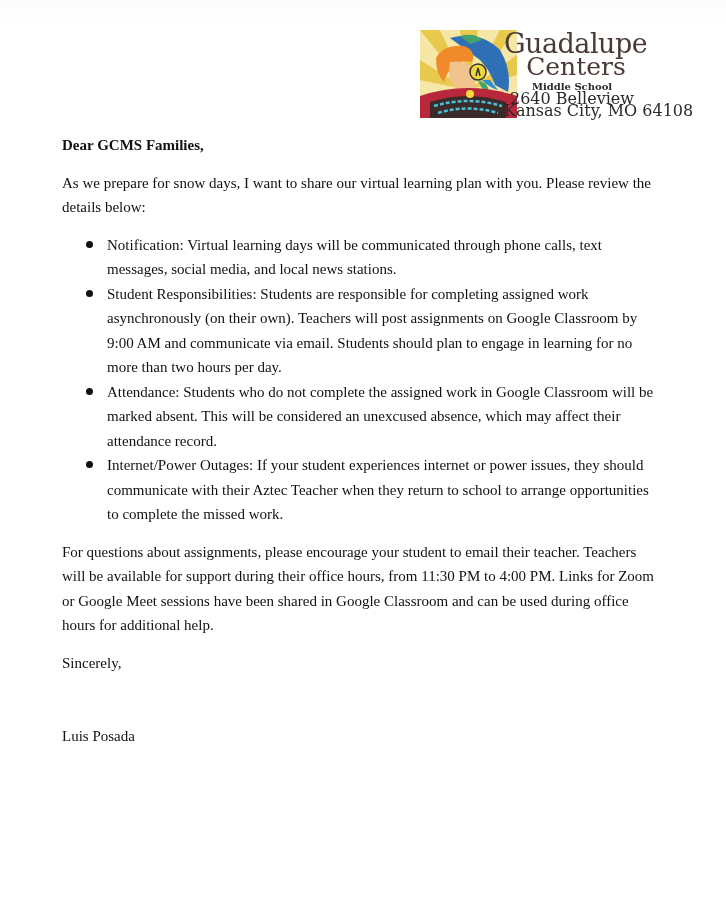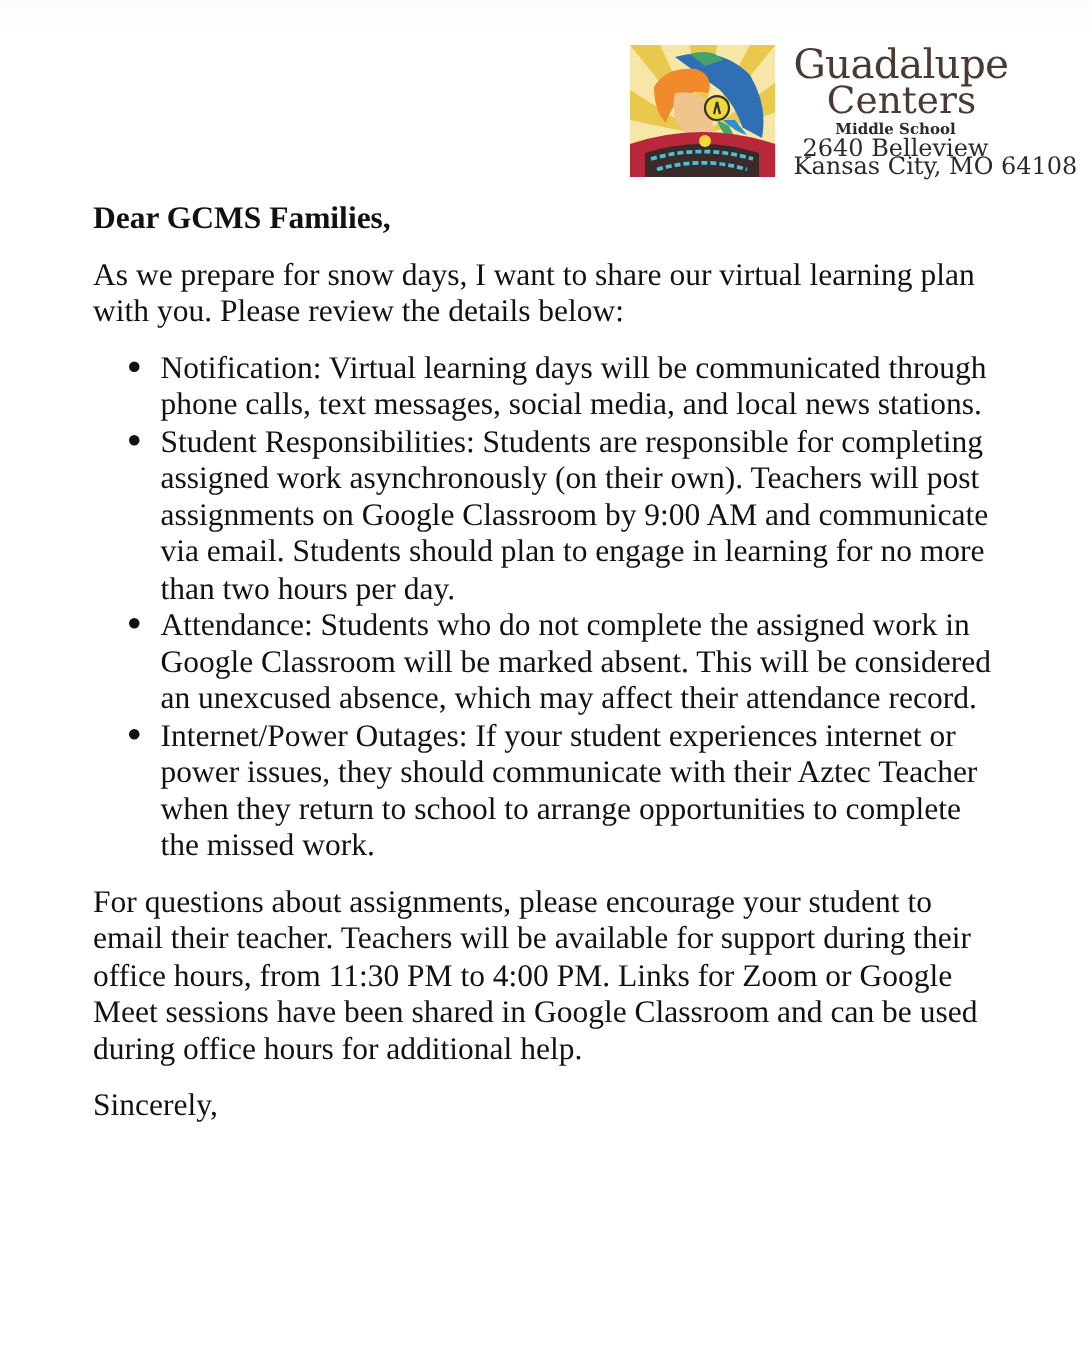--- a/index.html
+++ b/index.html
@@ -12,21 +12,21 @@
       position: absolute; left: 0; top: 0; width: 726px; height: 28px;
       background: linear-gradient(#fbfbfb, #ffffff);
     }
     .letterhead {
       position: absolute; left: 420px; top: 30px; width: 240px; height: 90px;
     }
     .logo-art {
       position: absolute; left: 0; top: 0; width: 97px; height: 88px; overflow: hidden;
     }
     .brand {
-      position: absolute; left: 109px; top: 0; width: 136px; text-align: center;
+      position: absolute; left: 84px; top: 0; width: 136px; text-align: center;
       color: #4a3a34;
     }
     .brand-name {
       font-family: "DejaVu Serif", "Liberation Serif", serif;
       font-size: 27px; line-height: 28px; letter-spacing: -0.5px;
       color: #4a3a34;
     }
     .brand-sub {
       font-family: "DejaVu Serif", "Liberation Serif", serif;
       font-size: 25px; line-height: 18px; color: #4a3a34; margin-left: 8px;
@@ -34,21 +34,21 @@
     .school {
       font-family: "DejaVu Serif", serif; font-weight: bold;
       font-size: 10px; line-height: 13px; color: #2a2a2a; margin-top: 4px;
     }
     .addr {
       font-family: "DejaVu Serif", serif;
       font-size: 16px; line-height: 12px; color: #2a2a2a; white-space: nowrap;
     }
     .letter {
       position: absolute; left: 62px; top: 133px; width: 600px;
-      font-size: 21px; line-height: 24.5px;
+      font-size: 15px; line-height: 24.5px;
     }
     .greeting { font-weight: bold; margin: 0 0 13px 0; }
     p { margin: 0 0 13px 0; }
     ul { list-style: none; margin: 0 0 13px 0; padding: 0; }
     li { position: relative; padding-left: 45px; margin: 0; }
     .bullet {
       position: absolute; left: 24px; top: 8px; width: 7px; height: 7px;
       border-radius: 50%; background: #111;
     }
     b { font-weight: normal; }
@@ -116,13 +116,14 @@
       <span class="bullet"></span>
       <b>Internet/Power Outages:</b><span> If your student experiences internet or power issues, they should communicate with their Aztec Teacher when they return to school to arrange opportunities to complete the missed work.</span>
     </li>
   </ul>
 
   <p><span>For questions about assignments, please encourage your student to email their teacher. Teachers will be available for support during their </span><b>office hours, from 11:30 PM to 4:00 PM</b><span>. Links for Zoom or Google Meet sessions have been shared in Google Classroom and can be used during office hours for additional help.</span></p>
 
 
   <p>Sincerely,</p>
   <div class="spacer"></div>
+  <div class="sig">Luis Posada</div>
 </div>
 
 </body></html>

